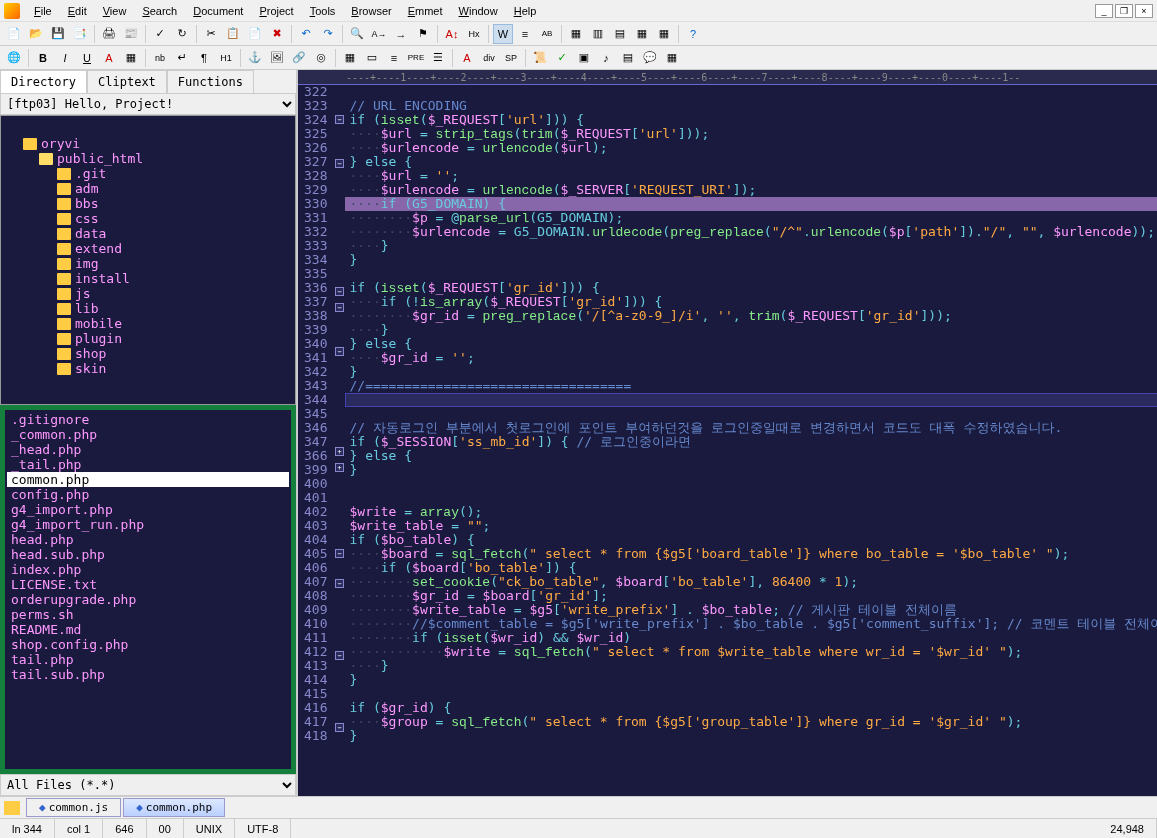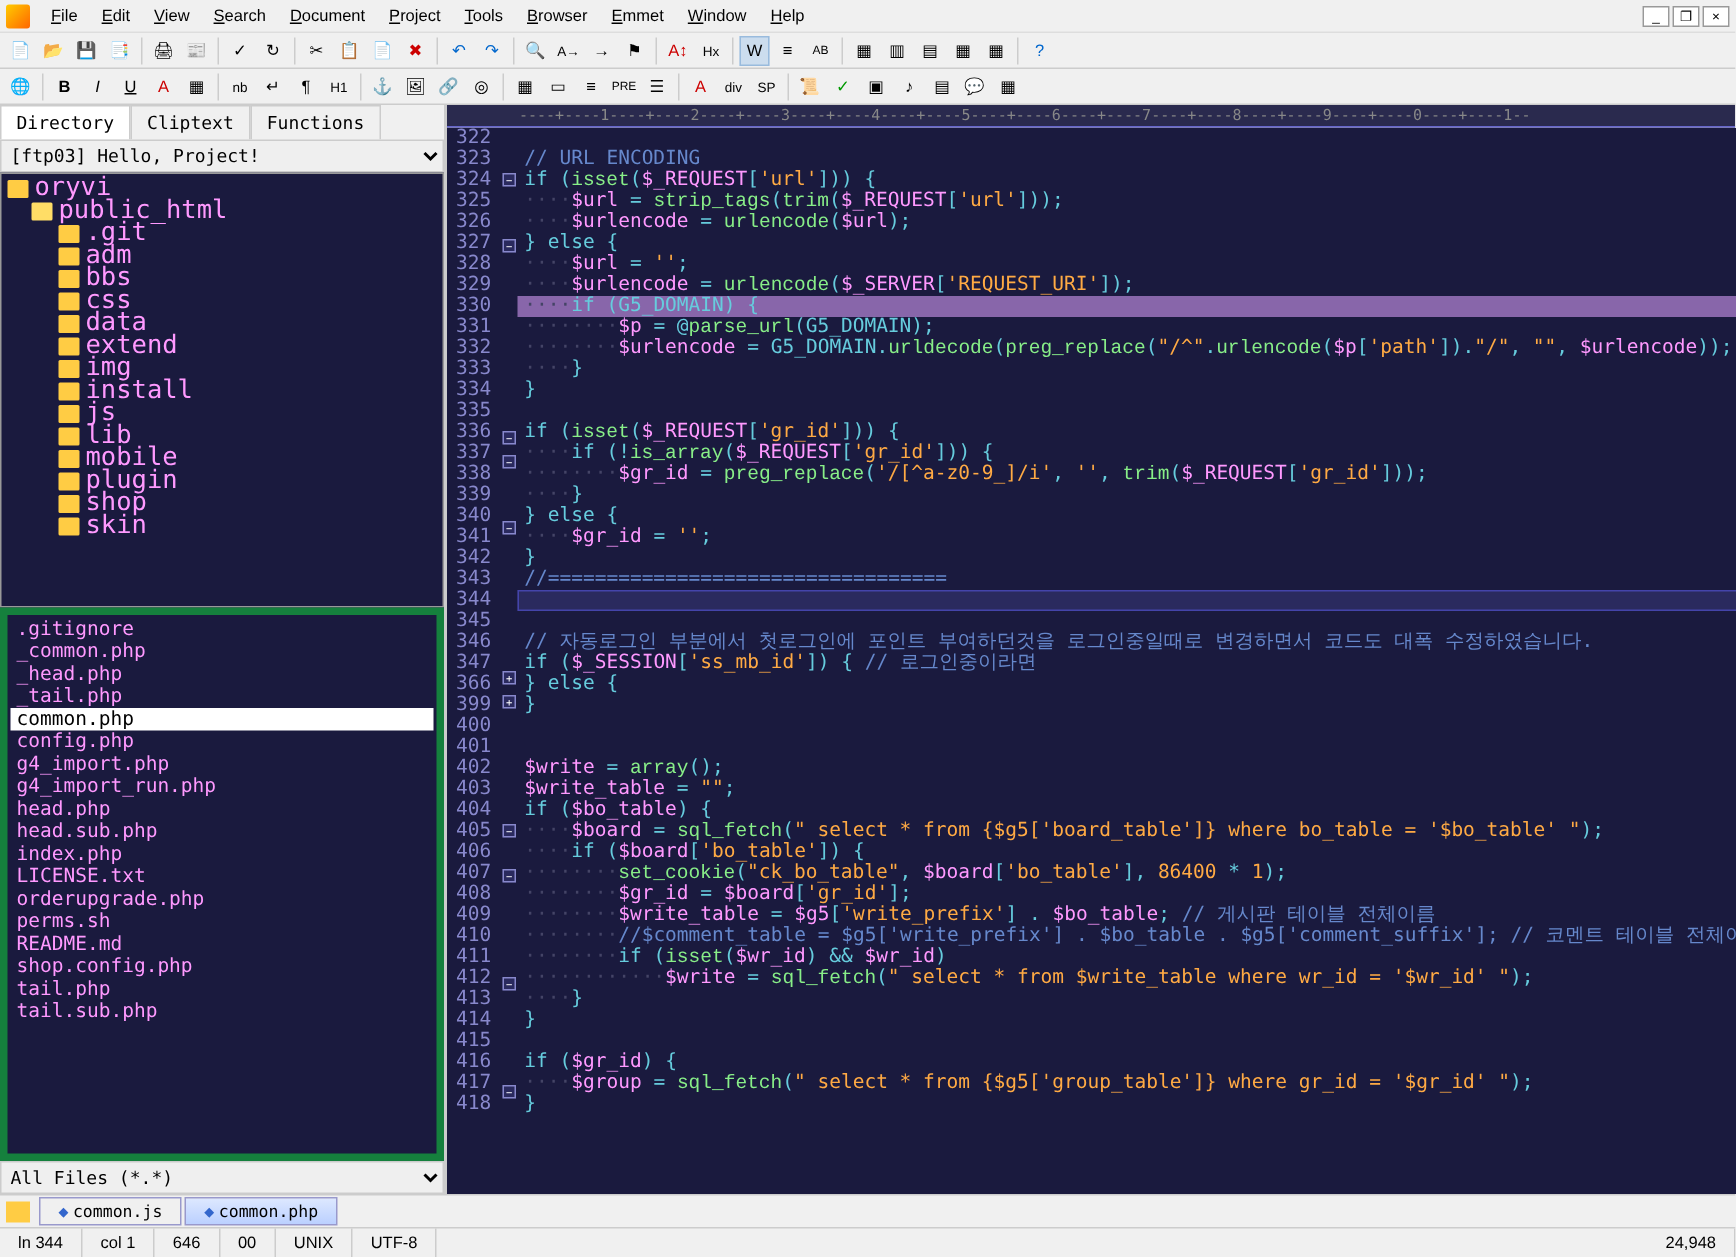--- a/index.html
+++ b/index.html
@@ -11,21 +11,21 @@
 .win-btn { width: 18px; height: 14px; border: 1px solid #999; background: #fff; font-size: 9px; display: flex; align-items: center; justify-content: center; cursor: pointer; }
 .toolbar { display: flex; align-items: center; background: #f0f0f0; height: 24px; padding: 2px 4px; gap: 2px; border-bottom: 1px solid #ccc; flex-wrap: nowrap; overflow: hidden; }
 .tb-btn { width: 20px; height: 20px; display: flex; align-items: center; justify-content: center; cursor: pointer; font-size: 11px; }
 .tb-sep { width: 1px; height: 18px; background: #ccc; margin: 0 2px; }
 .main-area { flex: 1; display: flex; overflow: hidden; }
 .sidebar { width: 298px; display: flex; flex-direction: column; background: #f0f0f0; border-right: 2px solid #ccc; }
 .side-tabs { display: flex; background: #f0f0f0; }
 .side-tab { padding: 4px 10px; font-family: 'Consolas', monospace; font-size: 12px; border: 1px solid #ccc; border-bottom: none; cursor: pointer; }
 .side-tab.active { background: #fff; }
 .project-select { width: 100%; font-family: 'Consolas', monospace; font-size: 12px; padding: 2px; border: 1px solid #ccc; }
-.tree { flex: 0 0 290px; background: #1a1a3e; color: #ff99ff; font-family: 'Consolas', monospace; font-size: 17px; overflow-y: auto; padding: 2px; border: 1px solid #999; }
+.tree { flex: 0 0 290px; background: #1a1a3e; color: #ff99ff; font-family: 'Consolas', monospace; font-size: 13px; overflow-y: auto; padding: 20px; border: 1px solid #999; }
 .tree-item { display: flex; align-items: center; padding: 0 2px; white-space: nowrap; cursor: default; line-height: 15px; }
 .folder-icon { width: 14px; height: 12px; background: #ffcc44; border-radius: 1px; margin-right: 4px; display: inline-block; }
 .folder-icon.open { background: #ffdd66; }
 .indent-1 { padding-left: 18px; }
 .indent-2 { padding-left: 36px; }
 .filelist { flex: 1; background: #1a1a3e; color: #ff99ff; font-family: 'Consolas', monospace; font-size: 13px; overflow-y: auto; padding: 2px; border: 5px solid #15803d; }
 .file-item { padding: 0 4px; cursor: default; line-height: 15px; }
 .file-item.selected { background: #fff; color: #000; }
 .filter-select { width: 100%; font-family: 'Consolas', monospace; font-size: 12px; padding: 2px; border: 1px solid #ccc; }
 .editor-area { flex: 1; display: flex; flex-direction: column; overflow: hidden; }

